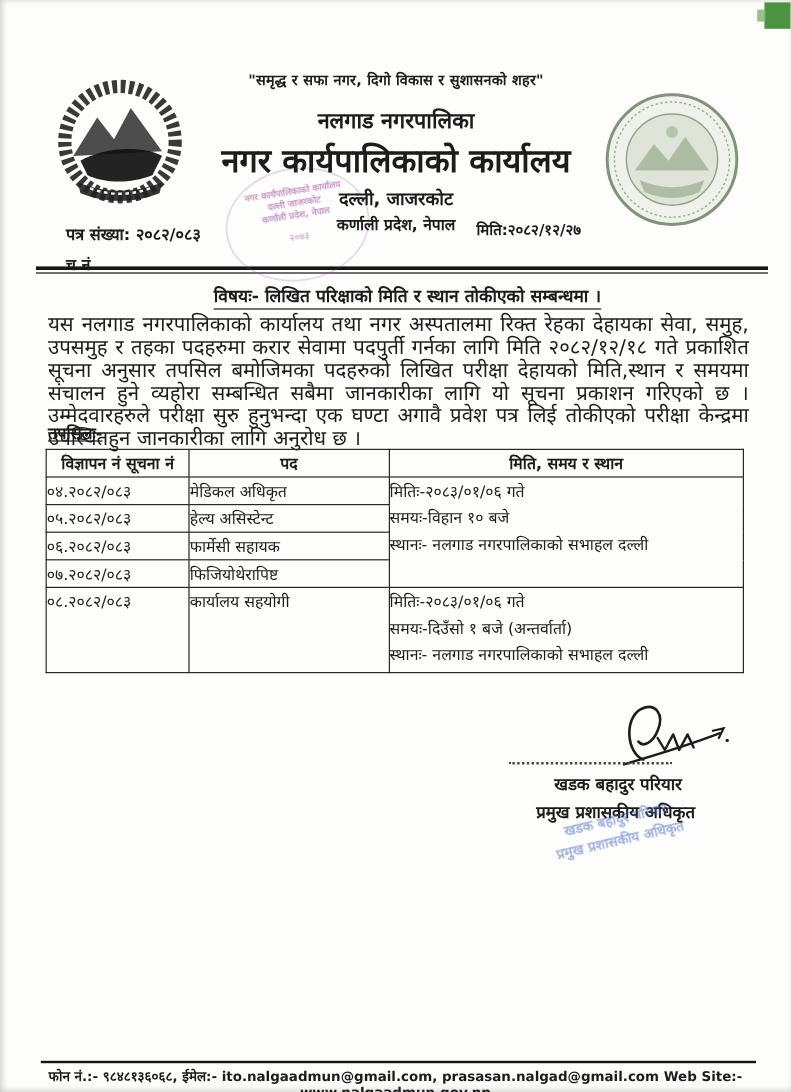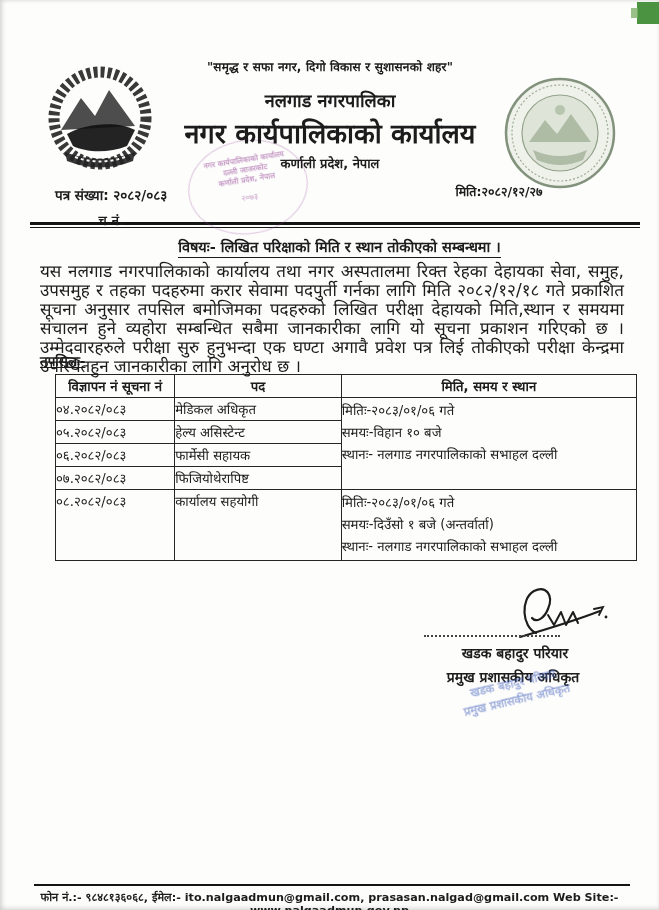--- a/index.html
+++ b/index.html
@@ -30,36 +30,36 @@
     transform:rotate(-9deg); text-align:center; color:rgba(150,70,150,0.55);
     border:1.5px solid rgba(150,70,150,0.30); border-radius:50%;
     padding-top:14px; filter:blur(.3px);
   }
   .header-stamp .st-line { font-size:7.5px; font-weight:700; line-height:10px; }
   .header-stamp .st-year { font-size:8px; margin-top:6px; }
 
   
   .ref-left  { position:absolute; top:186px; left:55px; z-index:3; }
   .ref-left .letter-no { font-size:13.5px; font-weight:700; }
-  .ref-left .ch-no     { font-size:13px;  font-weight:700; margin-top:7px;text-align:center; }
-  .ref-right { position:absolute; top:183px; right:22px; width:240px; text-align:center; z-index:3; }
+  .ref-left .ch-no     { font-size:13px;  font-weight:700; margin-top:7px; }
+  .ref-right { position:absolute; top:183px; right:22px; width:240px; text-align:left; z-index:3; }
   .ref-right .date  { font-size:12.5px; font-weight:700; padding-right:36px; }
   .ref-right .ns    { font-size:12.5px; font-weight:700; margin-top:4px; }
 
   .double-rule { position:absolute; top:222px; left:30px; width:610px; height:6px;
     border-top:3px solid #151515; border-bottom:1.5px solid #151515; }
 
   
   .subject-wrap { position:absolute; top:236px; left:0; width:100%; text-align:center;padding-left:20px; }
   .subject { display:inline-block; font-size:14.5px; font-weight:700; border-bottom:1.5px solid #1c1c1c; padding-bottom:1px; }
   .body-par { position:absolute; top:262px; left:40px; width:584px; font-size:17px; line-height:19px; text-align:justify; }
   .tapasil  { position:absolute; top:352px; left:40px; font-size:13.5px; font-weight:700; text-decoration:underline; }
 
   
-  table.sched { position:absolute; top:374px; left:55px; width:582px; border-collapse:collapse; }
+  table.sched { position:absolute; top:374px; left:38px; width:582px; border-collapse:collapse; }
   table.sched th, table.sched td { border:1.6px solid #262626; font-size:13.2px; vertical-align:top; }
   table.sched th { font-weight:700; text-align:center; padding:2px 4px; height:23px; }
   table.sched td { padding:2px 0; height:23px; }
   td.col-ad   { width:122px; }
   td.col-post { width:172px; }
   td.col-when { width:300px; }
   .when-line { line-height:22px; white-space:nowrap; }
   tr.last-row td { height:68px; }
 
   
@@ -111,20 +111,21 @@
     <div class="st-line">नगर कार्यपालिकाको कार्यालय</div>
     <div class="st-line">दल्ली जाजरकोट</div>
     <div class="st-line">कर्णाली प्रदेश, नेपाल</div>
     <div class="st-year">२०७३</div>
   </div>
 
   <div class="header-center">
     <div class="motto">"समृद्ध र सफा नगर, दिगो विकास र सुशासनको शहर"</div>
     <div class="muni">नलगाड नगरपालिका</div>
     <div class="office">नगर कार्यपालिकाको कार्यालय</div>
+    <div class="addr1">दल्ली, जाजरकोट</div>
     <div class="addr2">कर्णाली प्रदेश, नेपाल</div>
   </div>
 
   <div class="ref-left">
     <div class="letter-no">पत्र संख्या: २०८२/०८३</div>
     <div class="ch-no">च.नं.</div>
   </div>
   <div class="ref-right">
     <div class="date">मिति:२०८२/१२/२७</div>
   </div>

